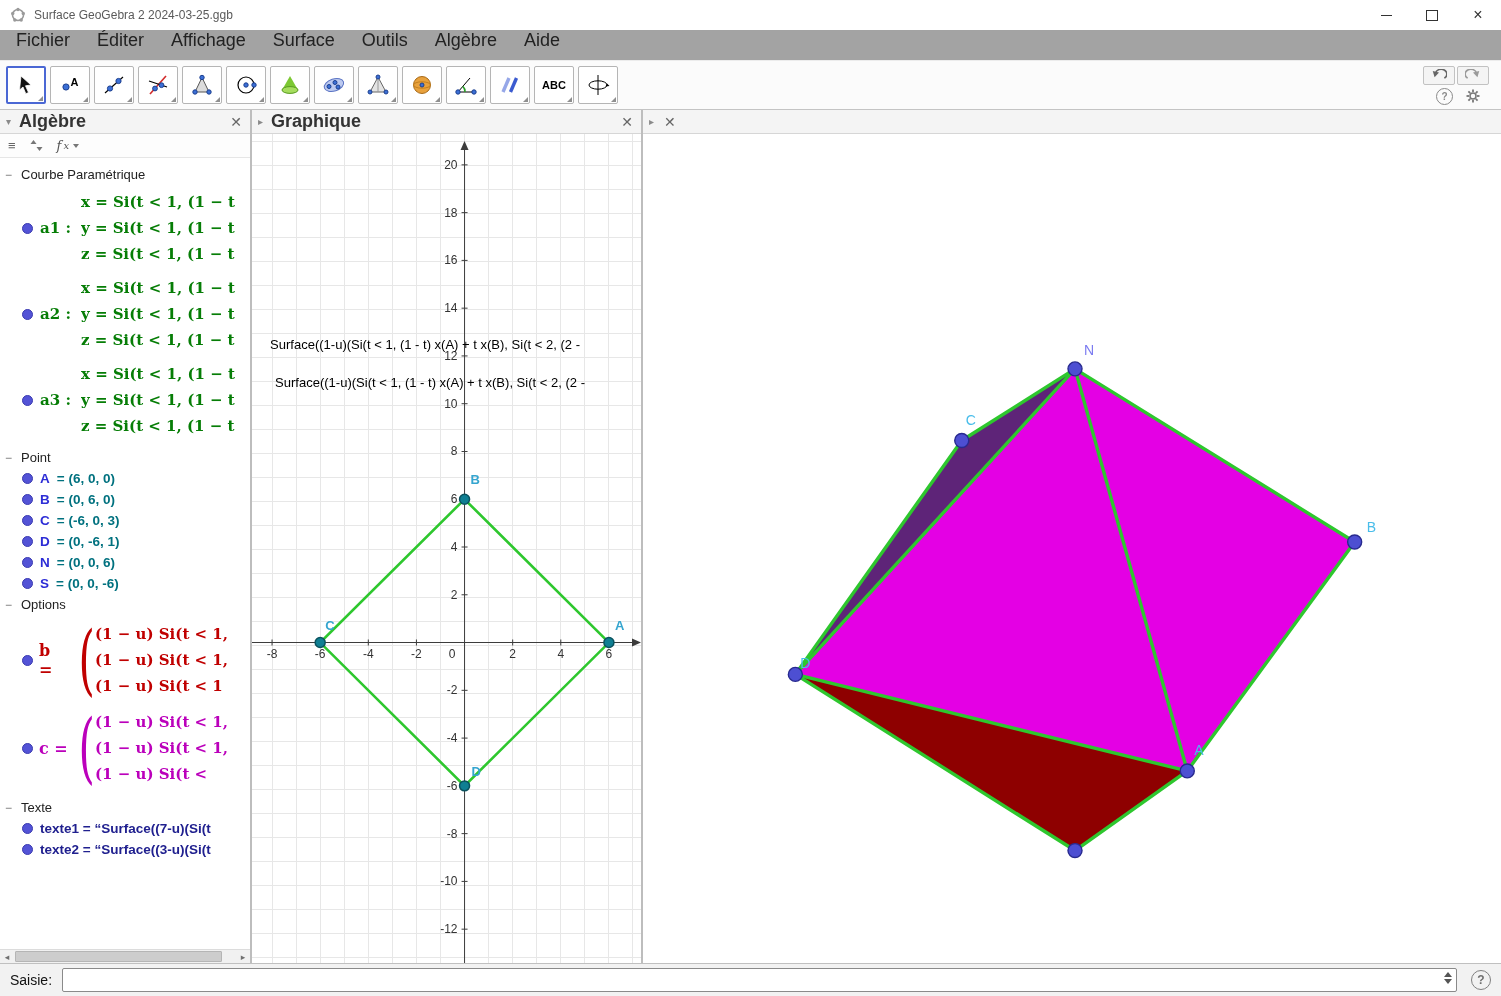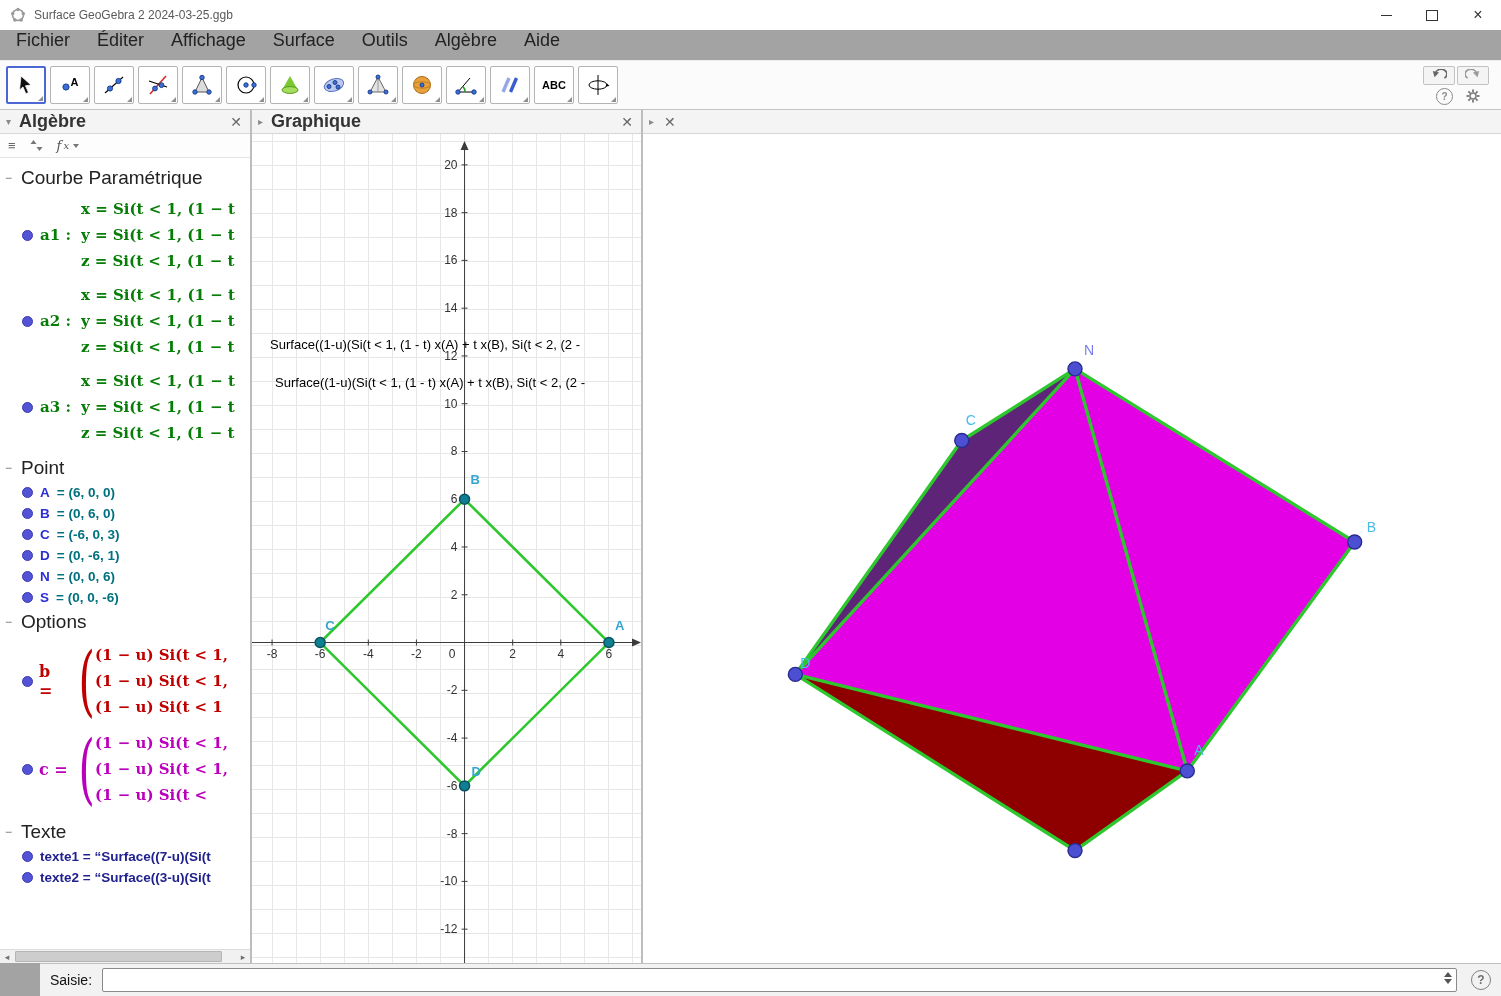--- a/index.html
+++ b/index.html
@@ -51,21 +51,21 @@
   .panel-close{color:#666;font-size:14px;line-height:1;padding:0 2px;}
 
   
   .alg-toolbar{height:23px;border-bottom:1px solid #e6e6e6;display:flex;align-items:center;gap:14px;padding-left:8px;flex:0 0 auto;background:#fdfdfd;}
   .alg-tb-icon{color:#666;font-size:13px;display:flex;align-items:center;gap:2px;}
   .fx{font-family:"DejaVu Serif",serif;font-style:italic;font-size:13px;color:#555;}
   .dd-tri{width:0;height:0;border-top:4px solid #777;border-left:3.5px solid transparent;border-right:3.5px solid transparent;margin-left:2px;}
   .alg-body{flex:1;overflow:hidden;padding-top:6px;font-size:13.5px;}
   .alg-section-h{display:flex;align-items:center;gap:7px;padding:3px 0 3px 5px;}
   .collapse{color:#777;width:9px;font-size:12px;line-height:1;}
-  .sec-title{color:#222;font-size:19px;}
+  .sec-title{color:#222;font-size:13px;}
   .bullet{width:9px;height:9px;border-radius:50%;background:#5353d6;border:1px solid #3a3ab0;flex:0 0 auto;}
   .curve-item{display:flex;align-items:center;gap:7px;padding-left:22px;margin:4px 0 8px 0;}
   .curve-label{font-family:"DejaVu Serif","Liberation Serif",serif;font-weight:bold;font-size:15px;color:#067d06;width:34px;}
   .m-lines{overflow:hidden;flex:1;}
   .m-line{font-family:"DejaVu Serif","Liberation Serif",serif;font-weight:bold;font-size:15px;line-height:26px;
           white-space:nowrap;color:#067d06;}
   .pt-row{display:flex;align-items:center;gap:7px;padding-left:22px;height:21px;font-weight:bold;}
   .pt-label{color:#2d2dd6;}
   .pt-value{color:#00717f;}
   .surf-item{display:flex;align-items:center;gap:6px;padding-left:22px;margin:6px 0 10px 0;}
@@ -98,21 +98,21 @@
   .overlay-text{font-size:13px;fill:#000;}
   .pt2d{fill:#0f7f93;stroke:#0a525e;stroke-width:1.5;}
   .pt2d-label{font-size:13px;font-weight:bold;fill:#35a5cf;}
   .edge3d{stroke:#2ec72e;stroke-width:3.4;stroke-linecap:round;}
   .vtx3d{fill:#4d4fd2;stroke:#282a8f;stroke-width:1.4;}
   .lbl3d{font-size:14px;fill:#49bdea;}
   .lbl3d-n{fill:#7b7bf0;}
 
   
   .inputbar{height:32px;background:#f2f2f2;border-top:1px solid #c0c0c0;display:flex;align-items:center;
-            padding:0 10px;gap:10px;flex:0 0 auto;margin-left:40px;}
+            padding:0 10px;gap:10px;flex:0 0 auto;}
   .saisie-label{font-size:14px;color:#111;}
   .input-wrap{flex:1;position:relative;height:24px;margin-right:4px;}
   .saisie-input{width:100%;height:24px;box-sizing:border-box;border:1px solid #8a8a8a;border-radius:2px;
                 padding:0 22px 0 6px;font-size:14px;font-family:inherit;background:#fff;}
   .spinner{position:absolute;right:5px;top:4px;display:flex;flex-direction:column;gap:2px;}
   .spin-up{width:0;height:0;border-bottom:5px solid #555;border-left:4px solid transparent;border-right:4px solid transparent;}
   .spin-down{width:0;height:0;border-top:5px solid #555;border-left:4px solid transparent;border-right:4px solid transparent;}
   .input-help{width:18px;height:18px;border:1.5px solid #808080;border-radius:50%;color:#707070;font-size:12px;
               font-weight:bold;display:flex;align-items:center;justify-content:center;flex:0 0 auto;}
 </style>

